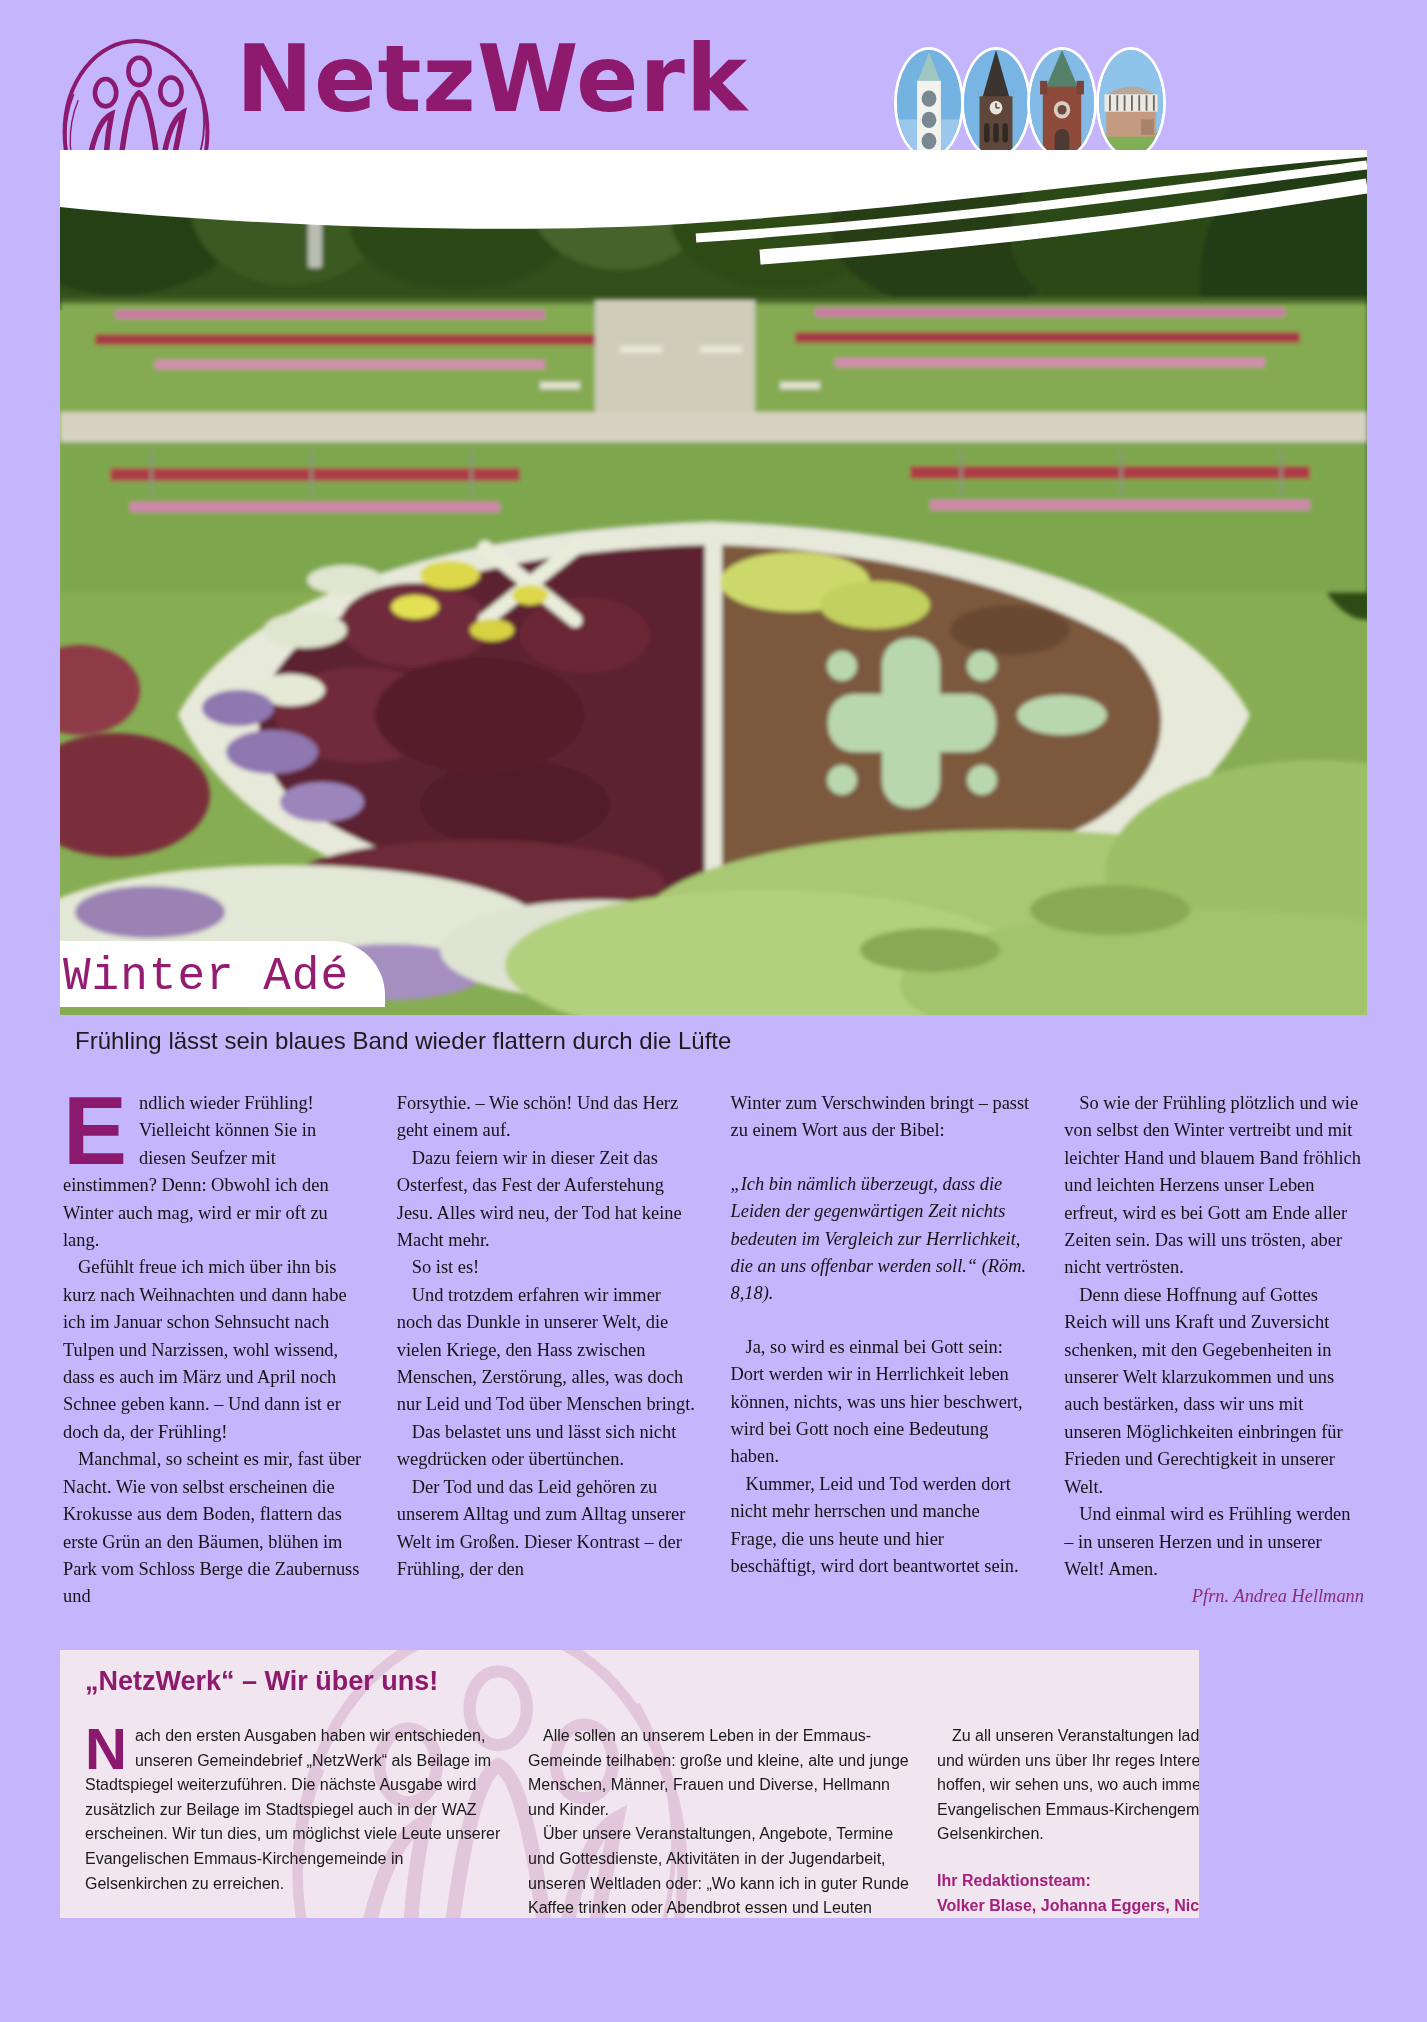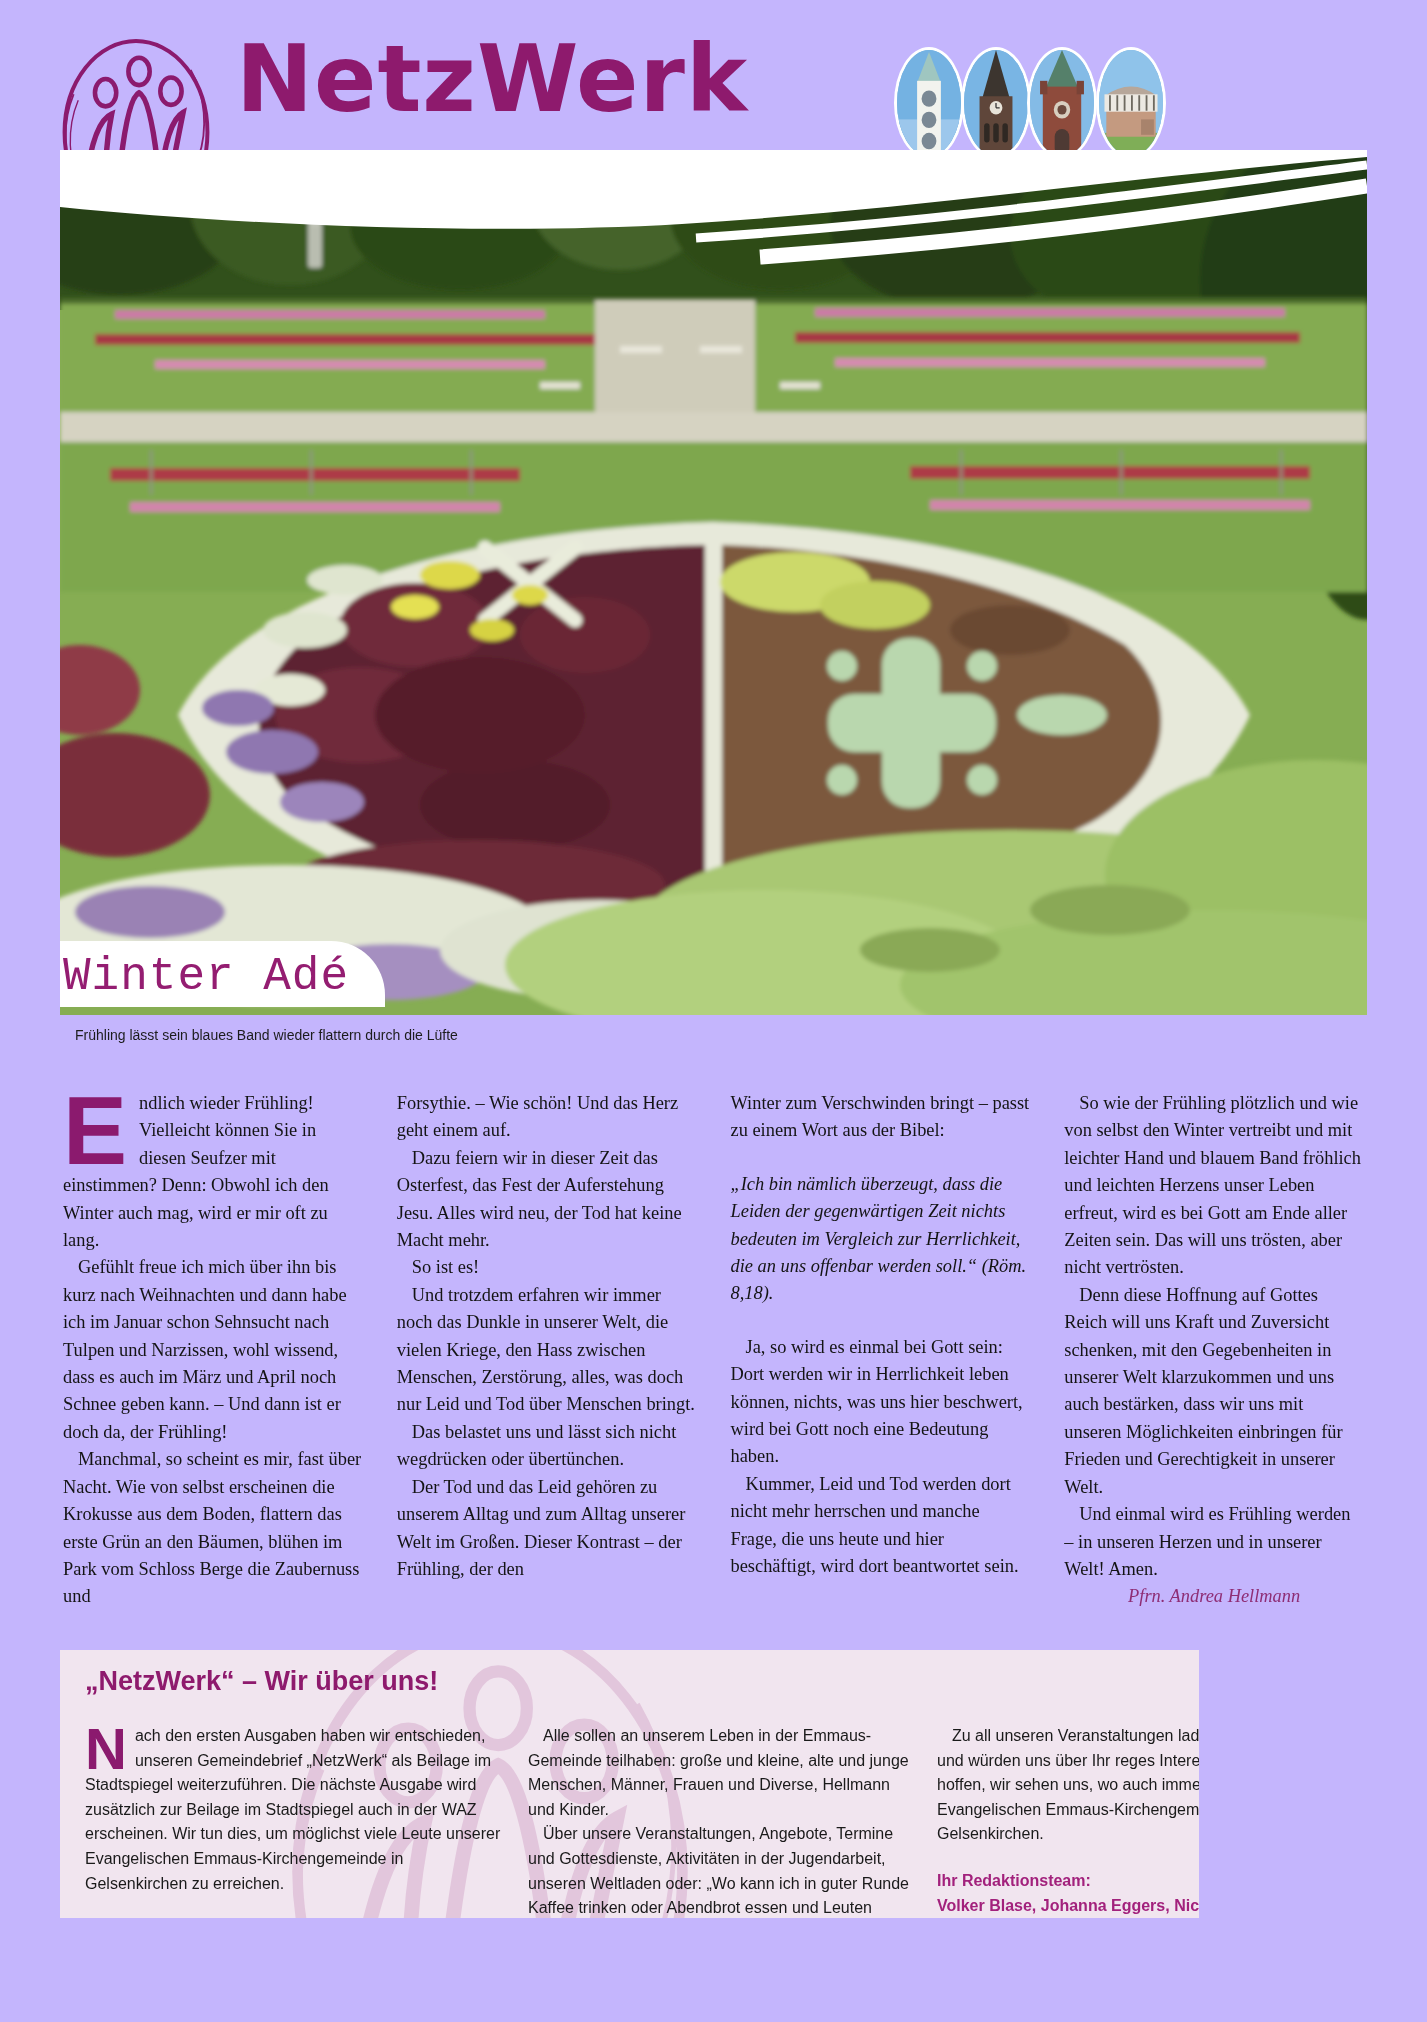--- a/index.html
+++ b/index.html
@@ -17,35 +17,35 @@
   .church-oval{top:47px;width:70px;height:112px;border-radius:50%;overflow:hidden;
                border:3px solid #fff;box-sizing:border-box;background:#7db4e2;}
   .c1{left:894px;} .c2{left:961px;} .c3{left:1027px;} .c4{left:1096px;}
 
   
   .photo{left:60px;top:150px;width:1307px;height:865px;}
   .hero-box{left:60px;top:941px;background:#fff;border-top-right-radius:54px;
             padding:10px 36px 4px 3px;}
   .hero-title{margin:0;font-size:46px;font-weight:normal;color:#941d71;letter-spacing:1px;
               font-family:Liberation Mono, monospace;white-space:nowrap;}
-  .hero-subtitle{left:75px;top:1027px;font-size:14px;color:#1c1c1c;white-space:nowrap;}
+  .hero-subtitle{left:75px;top:1027px;font-size:24px;color:#1c1c1c;white-space:nowrap;}
 
   
   .article{left:63px;top:1090px;width:1301px;display:flex;gap:34px;
            font-family:"Liberation Serif","DejaVu Serif",serif;
            font-size:18.4px;line-height:27.4px;color:#141414;}
   .article .col{flex:1;min-width:0;}
   .article p{margin:0;}
   .ind{text-indent:15px;}
   .sp{margin-top:26px !important;}
   .quote{font-style:italic;}
   .dropcap-e{float:left;color:#8b1a6e;font-size:96px;line-height:74px;
              padding:4px 12px 2px 0;font-weight:bold;
              font-family:"Liberation Sans",sans-serif;}
-  .byline{text-align:center;font-style:italic;color:#8e2d75;}
+  .byline{text-align:right;font-style:italic;color:#8e2d75;}
 
   
   .about{left:60px;top:1650px;width:1139px;height:268px;background:#f1e5ef;overflow:hidden;}
   .about-heading{position:absolute;left:25px;top:16px;margin:0;font-size:27px;
                  font-weight:bold;color:#8e1a6d;}
   .about-cols{position:absolute;left:25px;top:74px;width:1256px;display:grid;
               grid-template-columns:418px 384px 404px;column-gap:25px;
               font-size:16px;line-height:24.6px;color:#1a1a1a;}
   .about-cols p{margin:0;}
   .dropcap-n{float:left;color:#8b1a6e;font-size:58px;line-height:45px;

